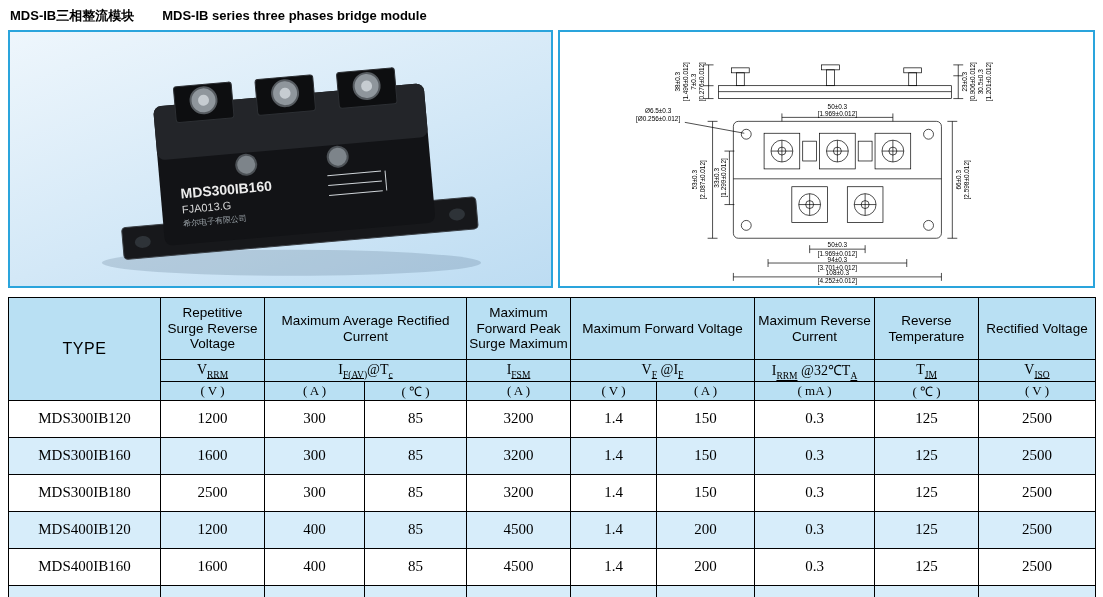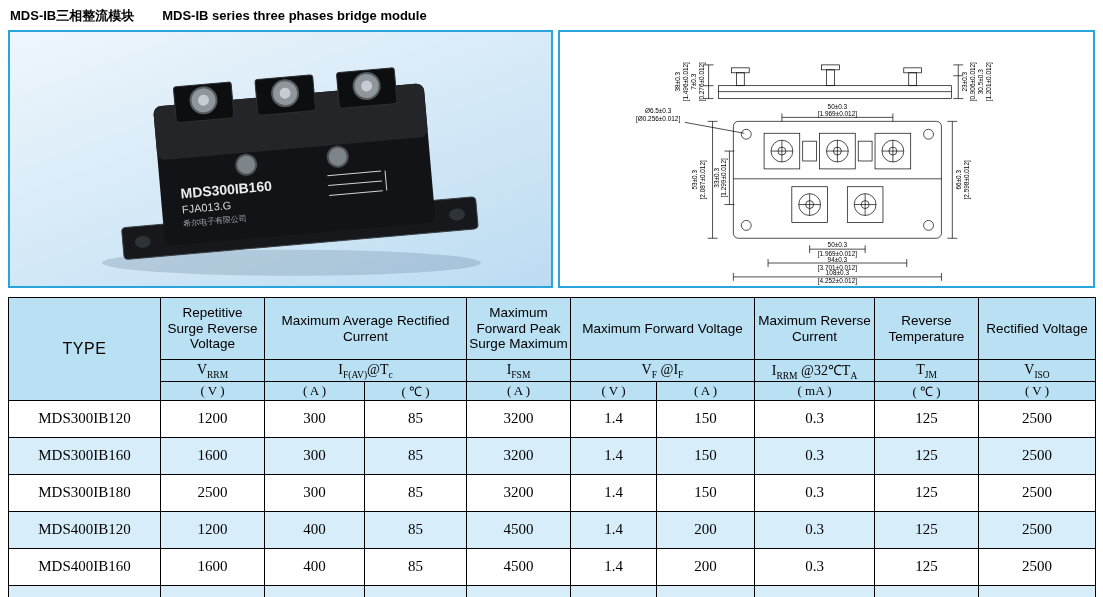--- a/index.html
+++ b/index.html
@@ -23,21 +23,21 @@
     border: 1px solid #000; text-align: center; vertical-align: middle;
     padding: 0 2px; overflow: hidden;
   }
   .data-table thead th { background: #b9e0f3; font-weight: normal; }
   tr.hdr1 { height: 62px; }
   tr.hdr2 { height: 21px; }
   tr.hdr3 { height: 19px; }
   .hdr-label { font-size: 13.5px; line-height: 1.18; }
   .type-th { font-size: 16px; letter-spacing: 0.5px; }
   .sym { font-family: "Liberation Serif", serif; font-size: 14px; }
-  .sym sub { font-size: 9.5px; }
+  .sym sub { font-size: 9.5px; text-decoration: underline; }
   .unit { font-family: "Liberation Serif", serif; font-size: 13px; }
   tbody tr { height: 37px; margin-left: 48px; }
   tbody tr.partial { height: 20px; }
   tbody td { font-family: "Liberation Serif", serif; font-size: 15px; }
   tr.shade { background: #d7edfa; }
 
   .dwg-text { font-family: "Liberation Sans", sans-serif; }
 </style>
 </head>
 <body>

